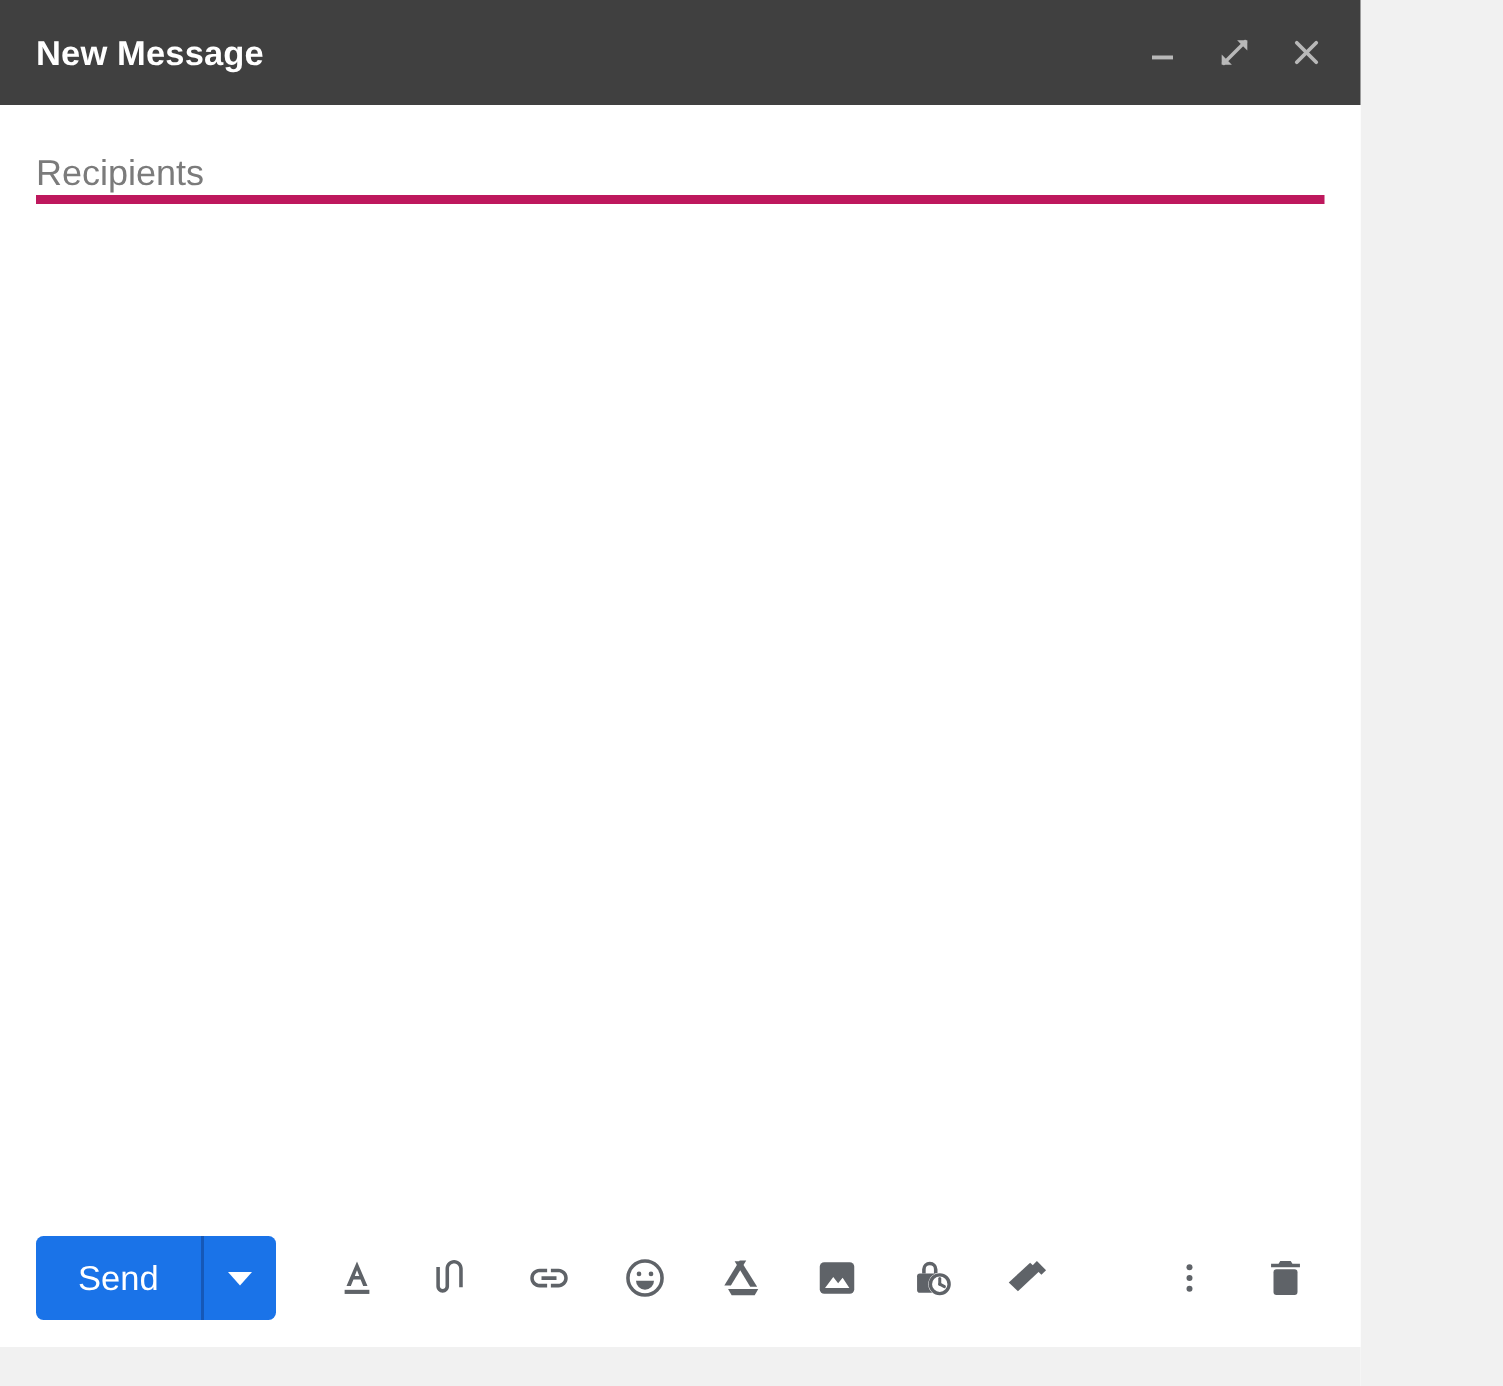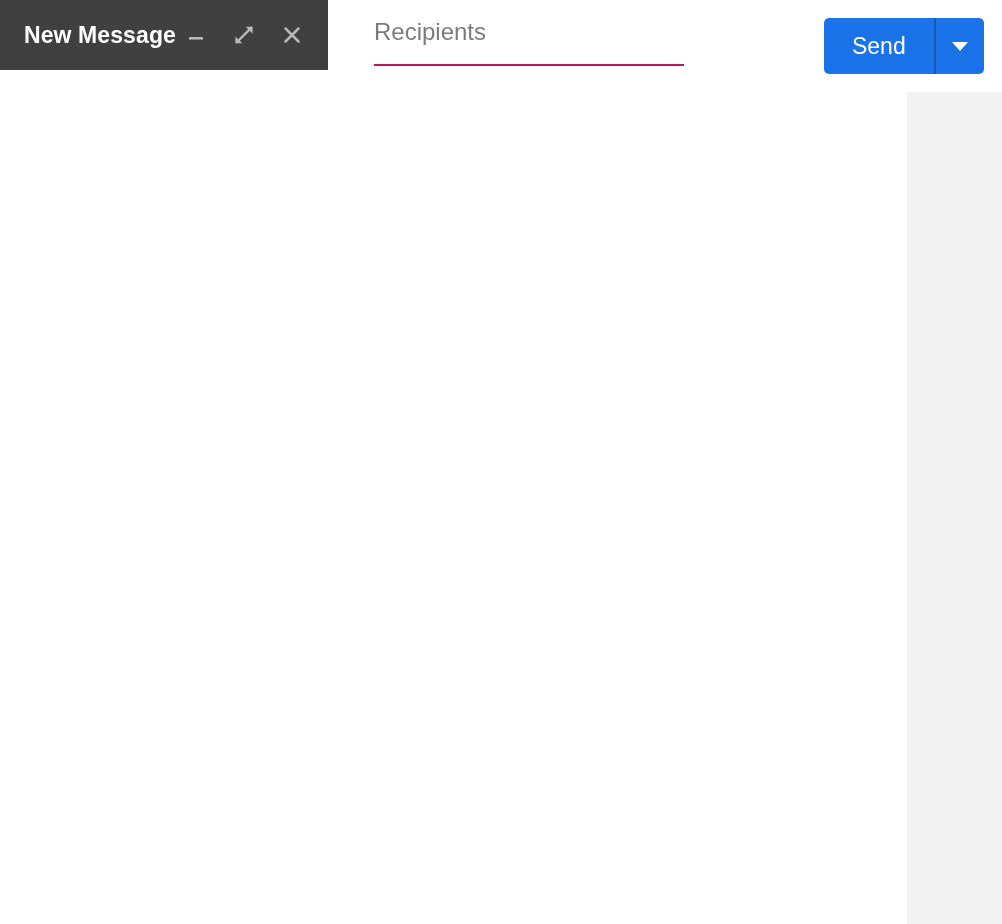--- a/index.html
+++ b/index.html
@@ -12,23 +12,22 @@
     background: #f1f1f1;
     font-family: "Liberation Sans", sans-serif;
     overflow: hidden;
   }
 
   .compose-window {
     width: 907px;
     height: 924px;
     background: #ffffff;
     display: flex;
-    flex-direction: row;
+    flex-direction: column;
     position: relative;
-    gap: 22px;
   }
 
   
   .title-bar {
     height: 70px;
     background: #404040;
     display: flex;
     align-items: center;
     padding: 0 16px 0 24px;
     box-sizing: border-box;
@@ -61,22 +60,22 @@
   
   .fields {
     flex: 0 0 auto;
     padding: 0;
     background: #ffffff;
   }
   .field-row {
     margin: 0 24px;
     height: 72px;
     display: flex;
-    align-items: center;
-    border-bottom: 2px solid #be185d;
+    align-items: flex-end;
+    border-bottom: 6px solid #be185d;
     box-sizing: border-box;
   }
   .field-row:first-child { height: 66px; }
   .field-input {
     border: none;
     outline: none;
     width: 100%;
     font-family: "Liberation Sans", sans-serif;
     font-size: 24px;
     color: #222222;

